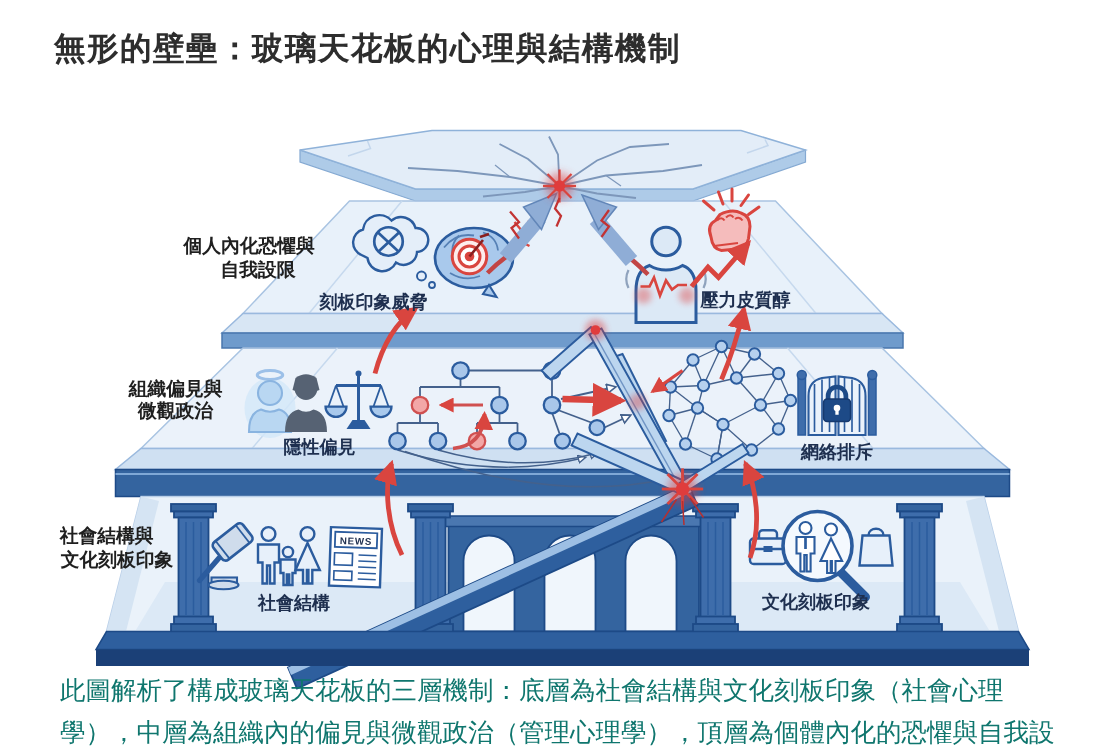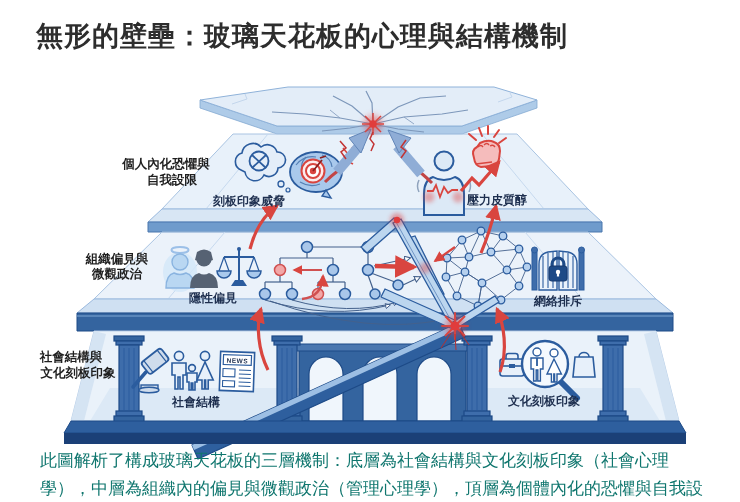--- a/index.html
+++ b/index.html
@@ -1,18 +1,18 @@
 <!DOCTYPE html>
 <html><head>
 <meta charset="utf-8">
 <style>
   html,body{margin:0;padding:0;background:#fff;}
   .stage{position:relative;width:740px;height:502px;background:#ffffff;overflow:hidden;
          font-family:"Liberation Sans","DejaVu Sans",sans-serif;}
-  .title{position:absolute;left:36px;top:18px;font-size:27px;font-weight:bold;color:#2d2d2d;letter-spacing:1px;}
+  .title{position:absolute;left:36px;top:18px;font-size:21px;font-weight:bold;color:#2d2d2d;letter-spacing:1px;}
   .caption{position:absolute;left:40px;top:447px;width:668px;font-size:17px;line-height:1.65;color:#0f766e;}
   svg text{font-family:"Liberation Sans","DejaVu Sans",sans-serif;}
   .tier-side-label{font-size:12.5px;font-weight:bold;fill:#1f1f1f;}
   .item-label{font-size:12px;font-weight:bold;fill:#1e2f4f;}
   .news-label{font-size:6.5px;font-weight:bold;fill:#1e2f4f;letter-spacing:.5px;}
 </style>
 </head>
 <body>
 
 <div class="stage">

